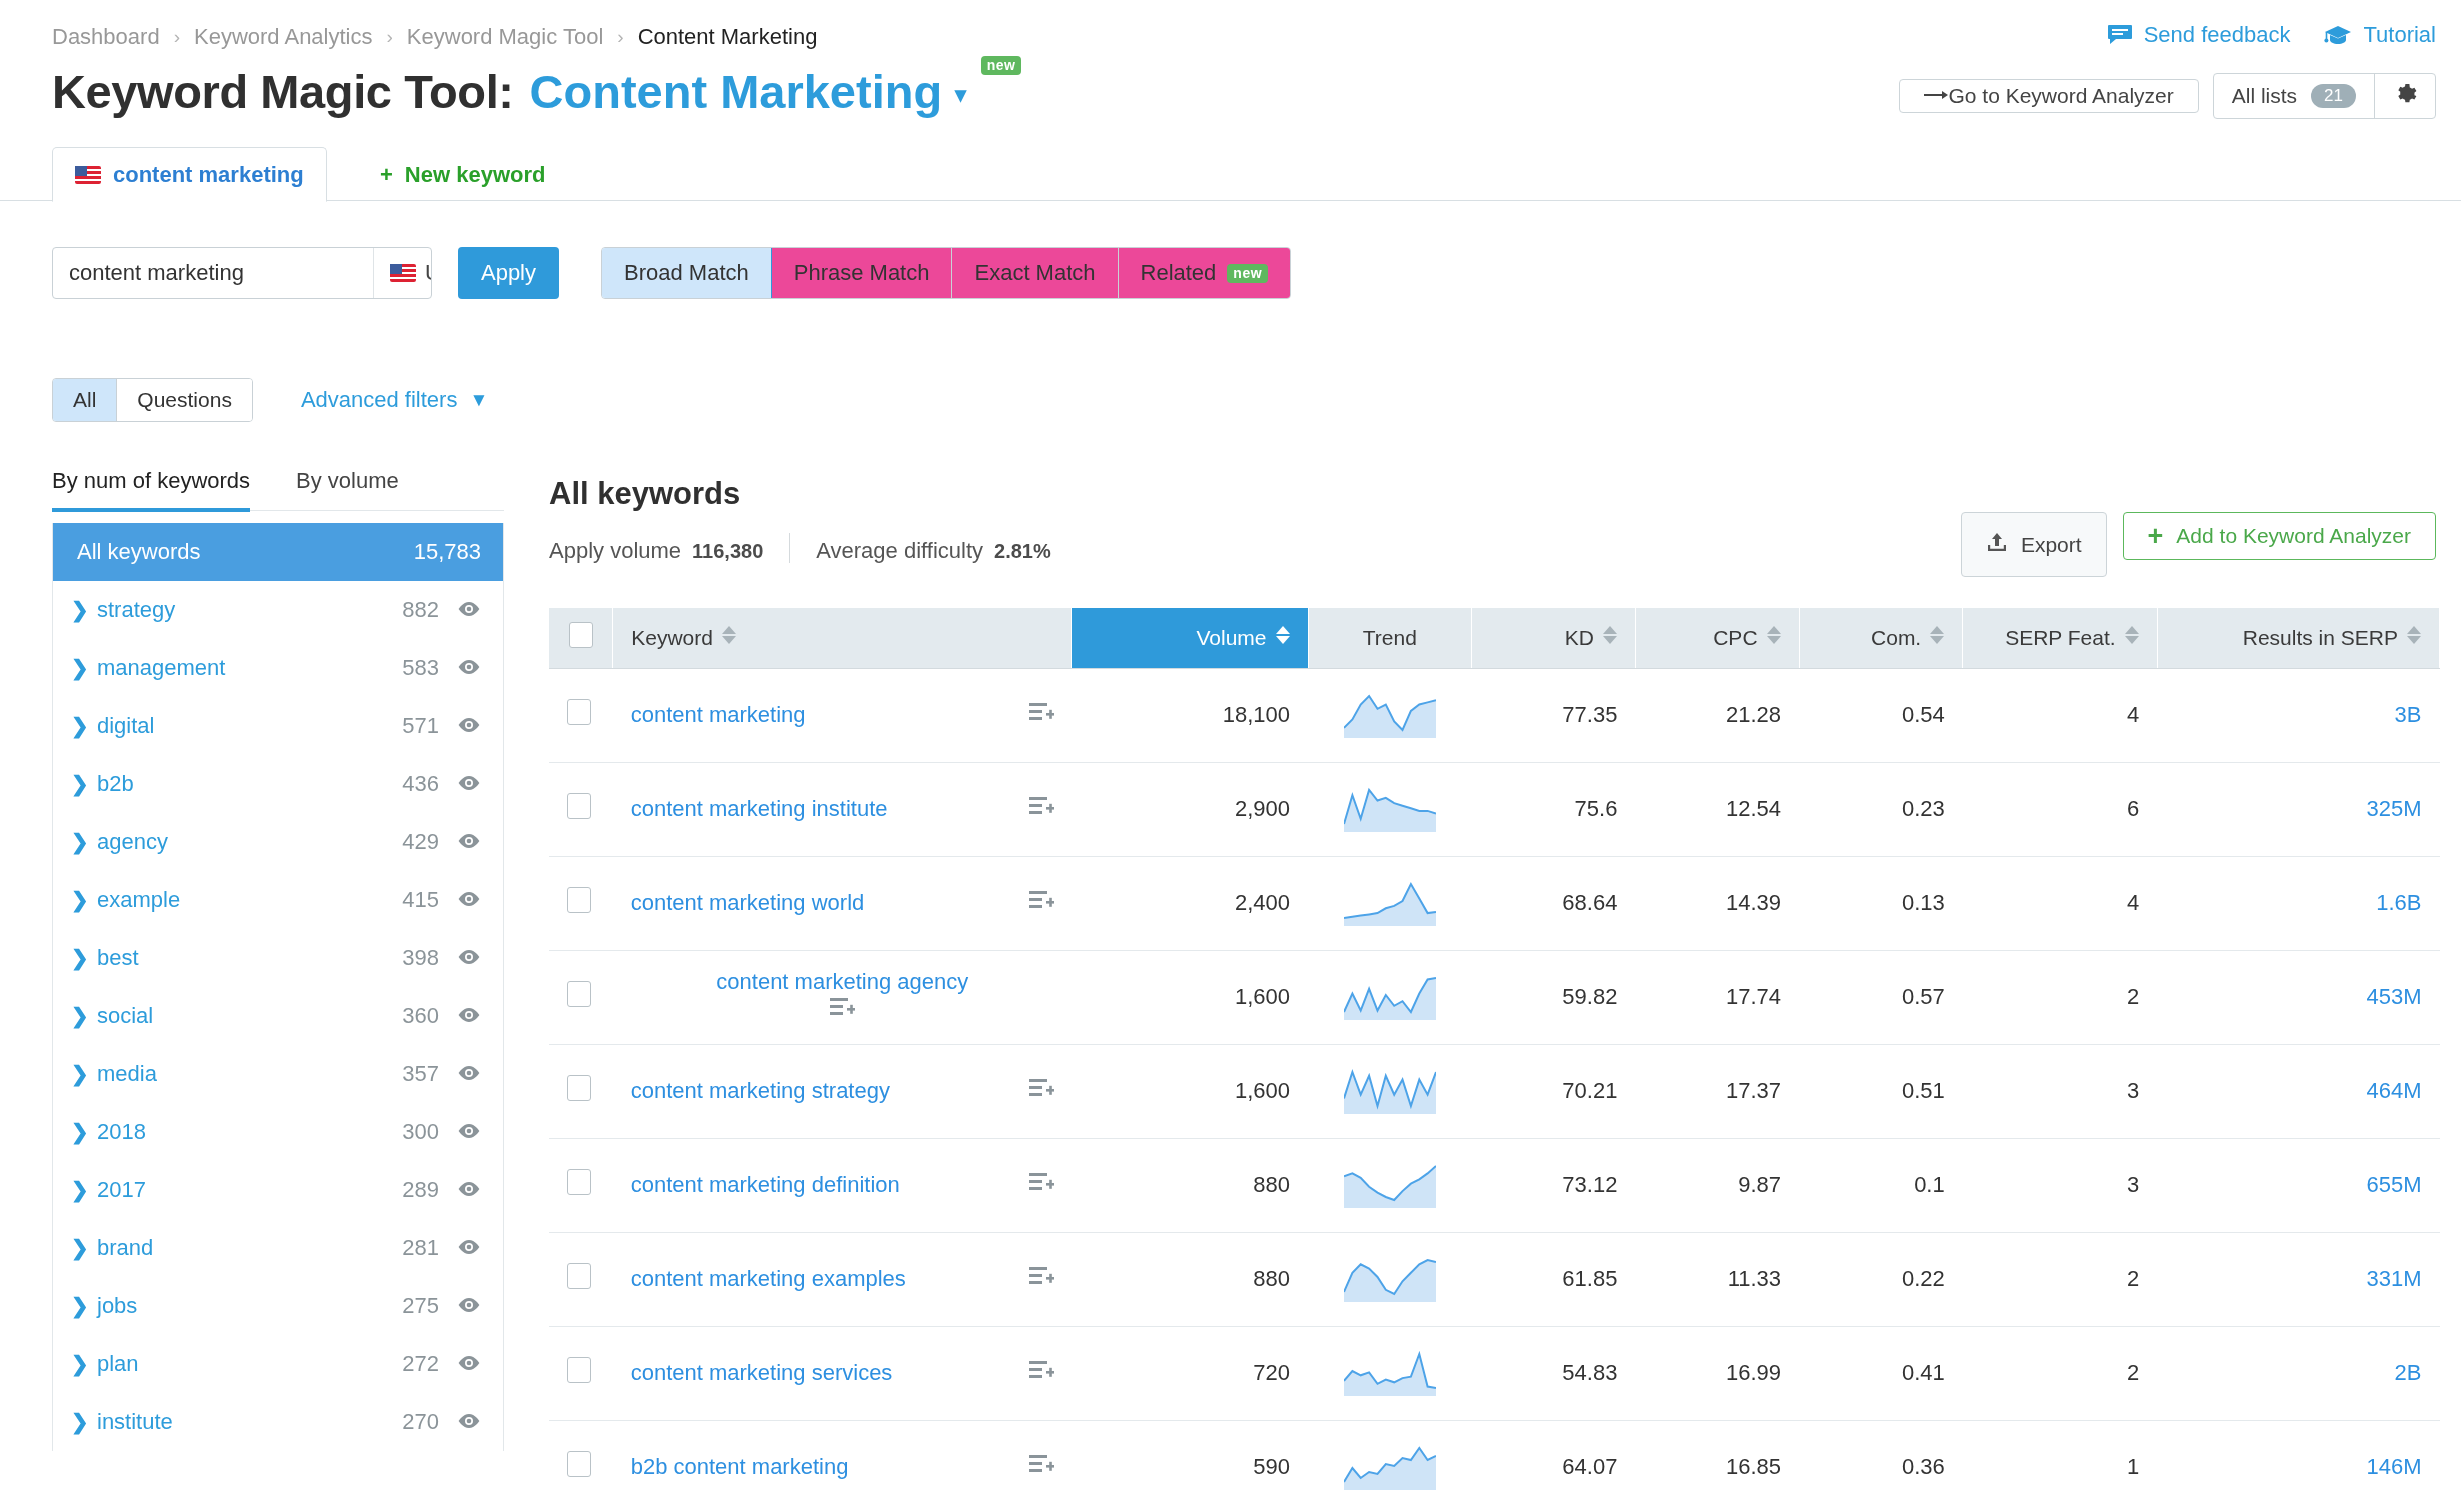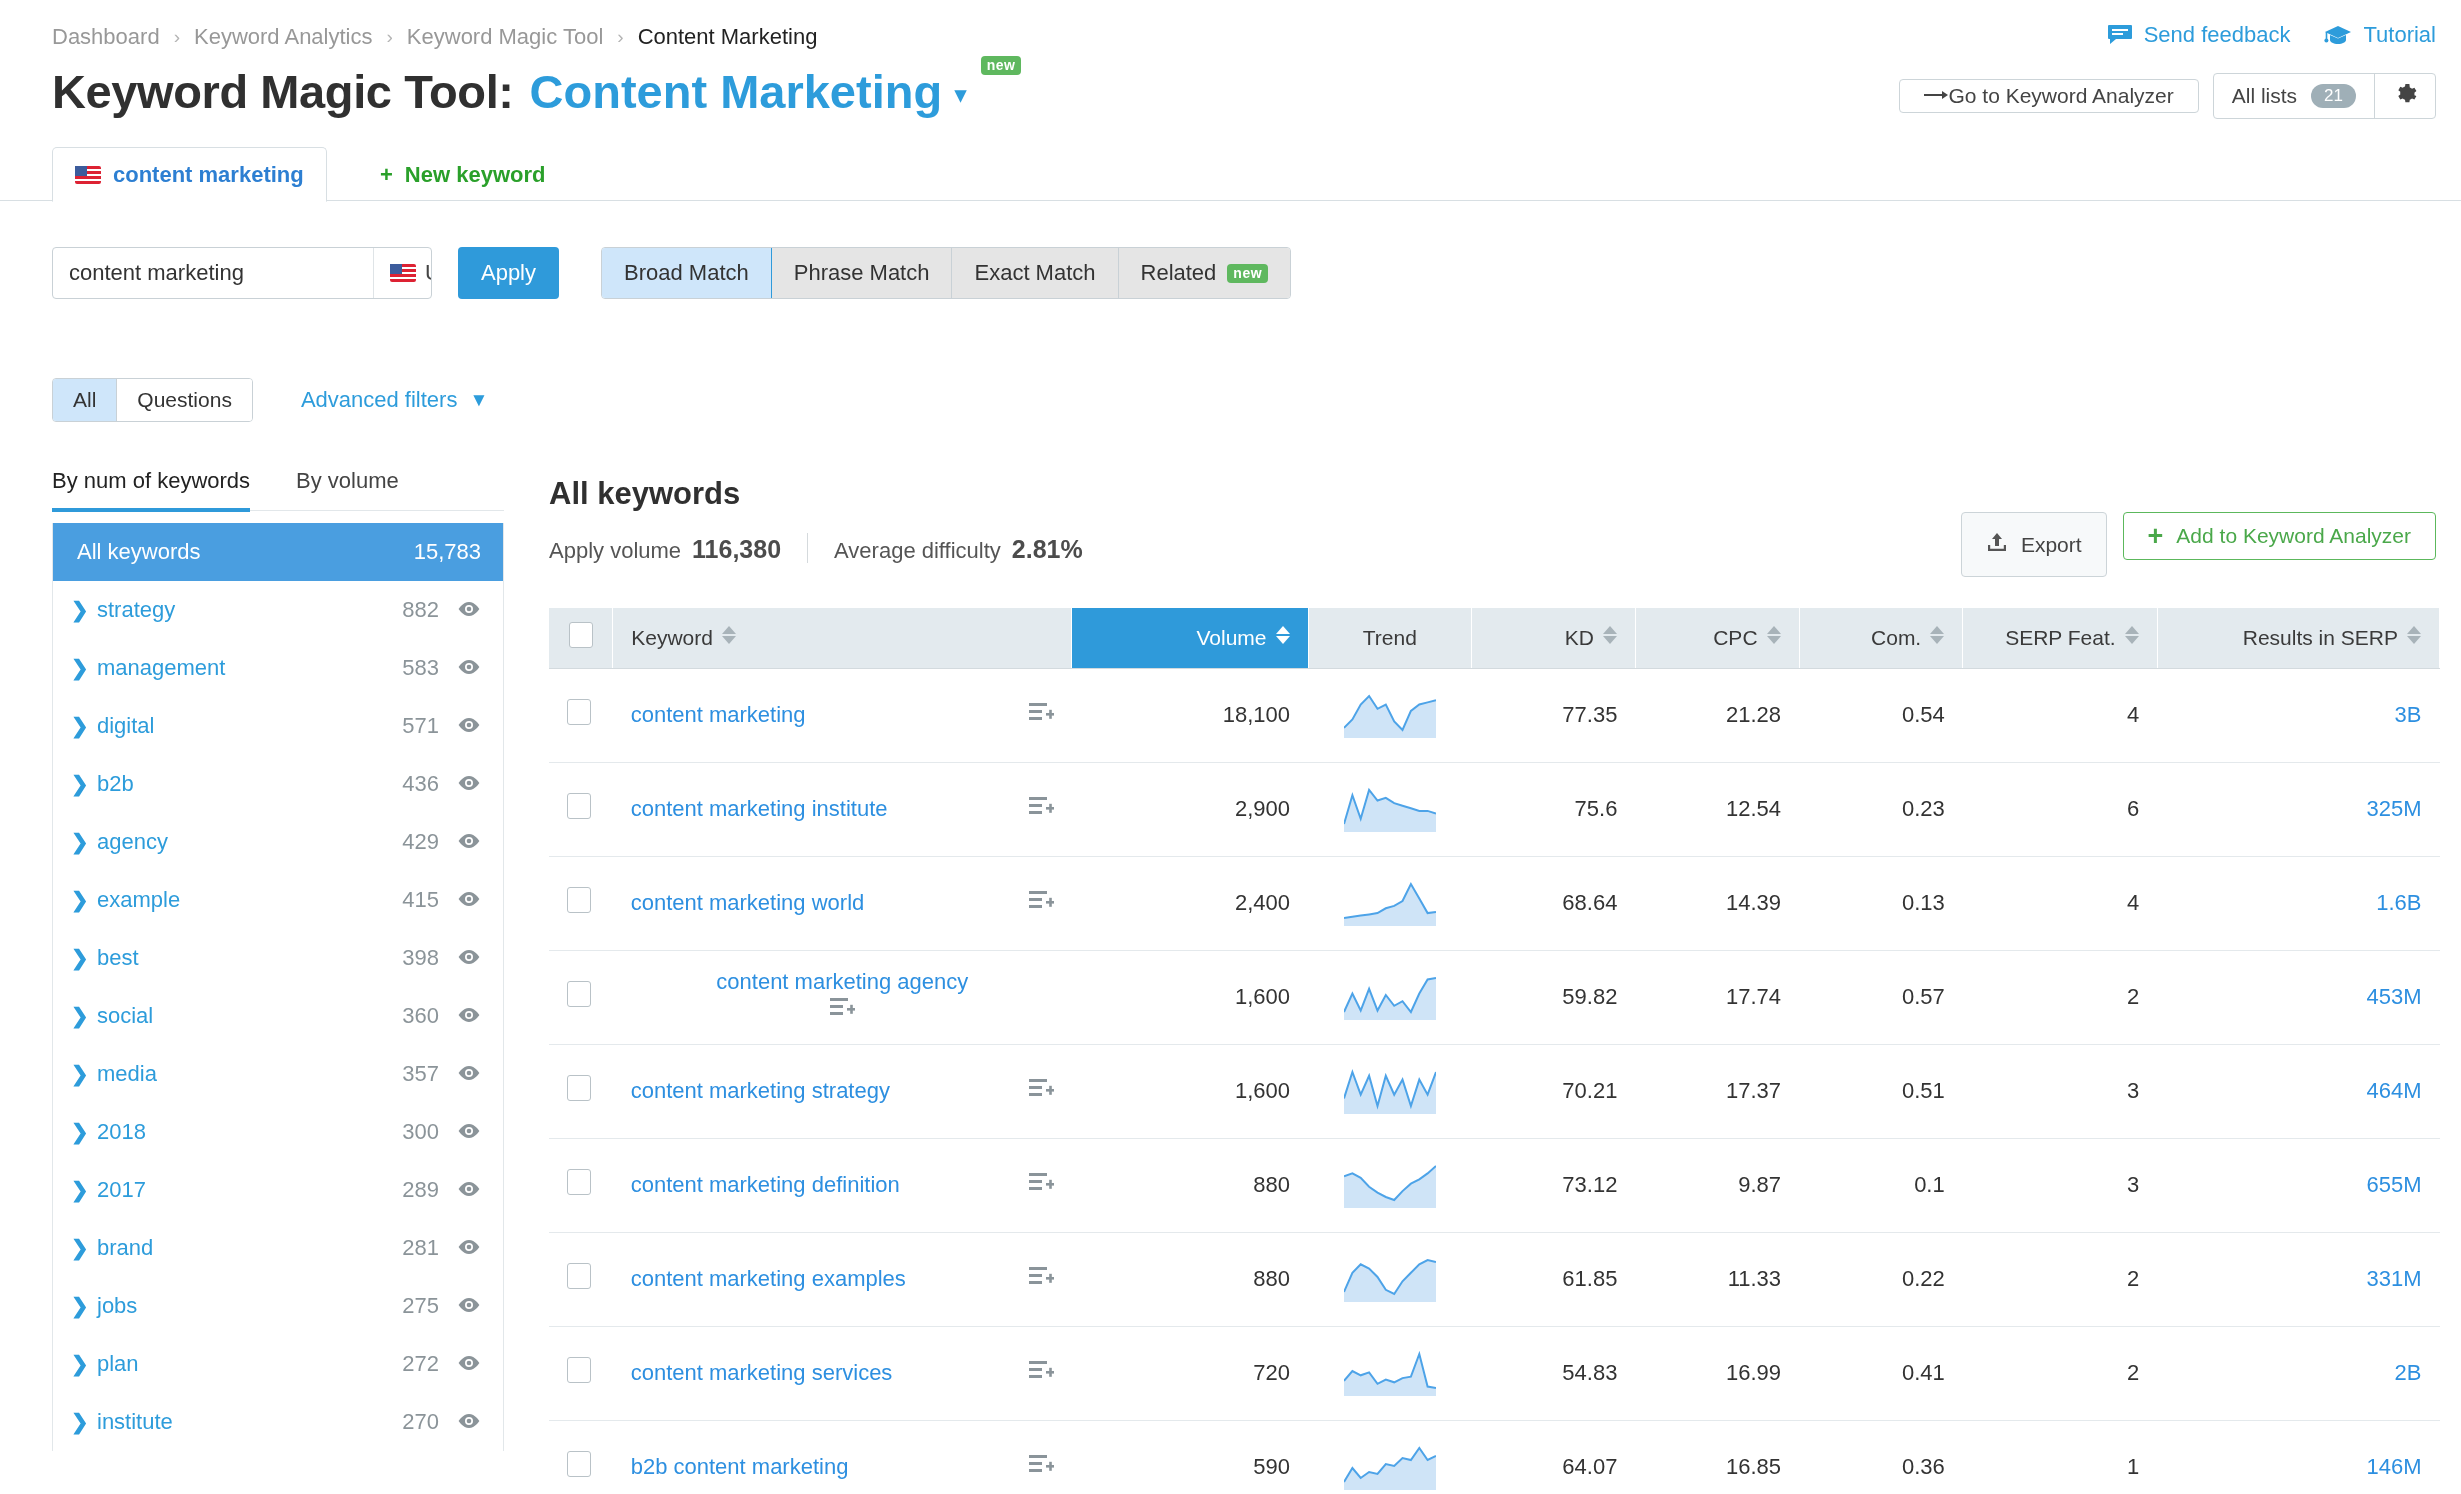--- a/index.html
+++ b/index.html
@@ -91,21 +91,21 @@
     border-left: 1px solid #dfe4e7; height: 100%; font-size: 22px; color: #444; cursor: pointer;
   }
   .btn-apply {
     margin-left: 26px; width: 101px; height: 52px; background: #2f9ada; color: #fff;
     border: none; border-radius: 4px; font-size: 22px; cursor: pointer;
     font-family: "Liberation Sans", sans-serif;
   }
   .matchgroup { margin-left: 42px; display: flex; height: 52px; border: 1px solid #c9d1d6; border-radius: 4px; overflow: hidden; }
   .matchbtn {
     display: flex; align-items: center; gap: 11px; padding: 0 22px; font-size: 22px;
-    color: #333; background: #e5e5e5; border-right: 1px solid #c9d1d6; cursor: pointer;
+    color: #333; background: #ec4899; border-right: 1px solid #c9d1d6; cursor: pointer;
   }
   .matchbtn:last-child { border-right: none; }
   .matchbtn.active { background: #cfe6fa; border-color: #2f9ada; }
 
   
   .filterrow { position: absolute; left: 52px; top: 378px; display: flex; align-items: center; }
   .segmented { display: flex; height: 44px; border: 1px solid #c9d1d6; border-radius: 4px; overflow: hidden; }
   .segmented div { display: flex; align-items: center; padding: 0 20px; font-size: 21px; color: #333; background: #fff; cursor: pointer; border-right: 1px solid #c9d1d6; }
   .segmented div:last-child { border-right: none; }
   .segmented div.active { background: #cfe6fa; }
@@ -127,21 +127,21 @@
   .sbrow .nm { color: #2d9cdb; flex: 1; }
   .sbrow.all .nm { color: #fff; font-weight: normal; }
   .sbrow .ct { color: #8b9499; margin-right: 18px; }
   .sbrow.all .ct { color: #fff; margin-right: 0; }
   .eye { width: 24px; flex: none; }
 
   
   .main { position: absolute; left: 549px; top: 476px; right: 22px; }
   .main-title { font-size: 31px; font-weight: bold; color: #303030; }
   .main-stats { margin-top: 16px; display: flex; align-items: baseline; font-size: 22px; color: #555; }
-  .main-stats .big { font-size: 25px; font-weight: bold; color: #4c4c4c; margin-left: 11px; }
+  .main-stats .big { font-size: 20px; font-weight: bold; color: #4c4c4c; margin-left: 11px; }
   .main-stats .vdiv { width: 1px; height: 30px; background: #d5dadd; margin: 0 26px; position: relative; top: 5px; }
   .main-actions { position: absolute; right: 4px; top: 36px; display: flex; gap: 16px; }
   .btn-export {
     height: 65px; border: 1px solid #ccd4d8; background: #f7f9fa; border-radius: 4px;
     display: flex; align-items: center; gap: 13px; padding: 0 24px; font-size: 21px; color: #444; cursor: pointer;
   }
   .btn-add {
     height: 48px; border: 1px solid #5cb85c; background: #fff; border-radius: 4px;
     display: flex; align-items: center; gap: 13px; padding: 0 24px; font-size: 21px; color: #4aa84a; cursor: pointer;
   }

